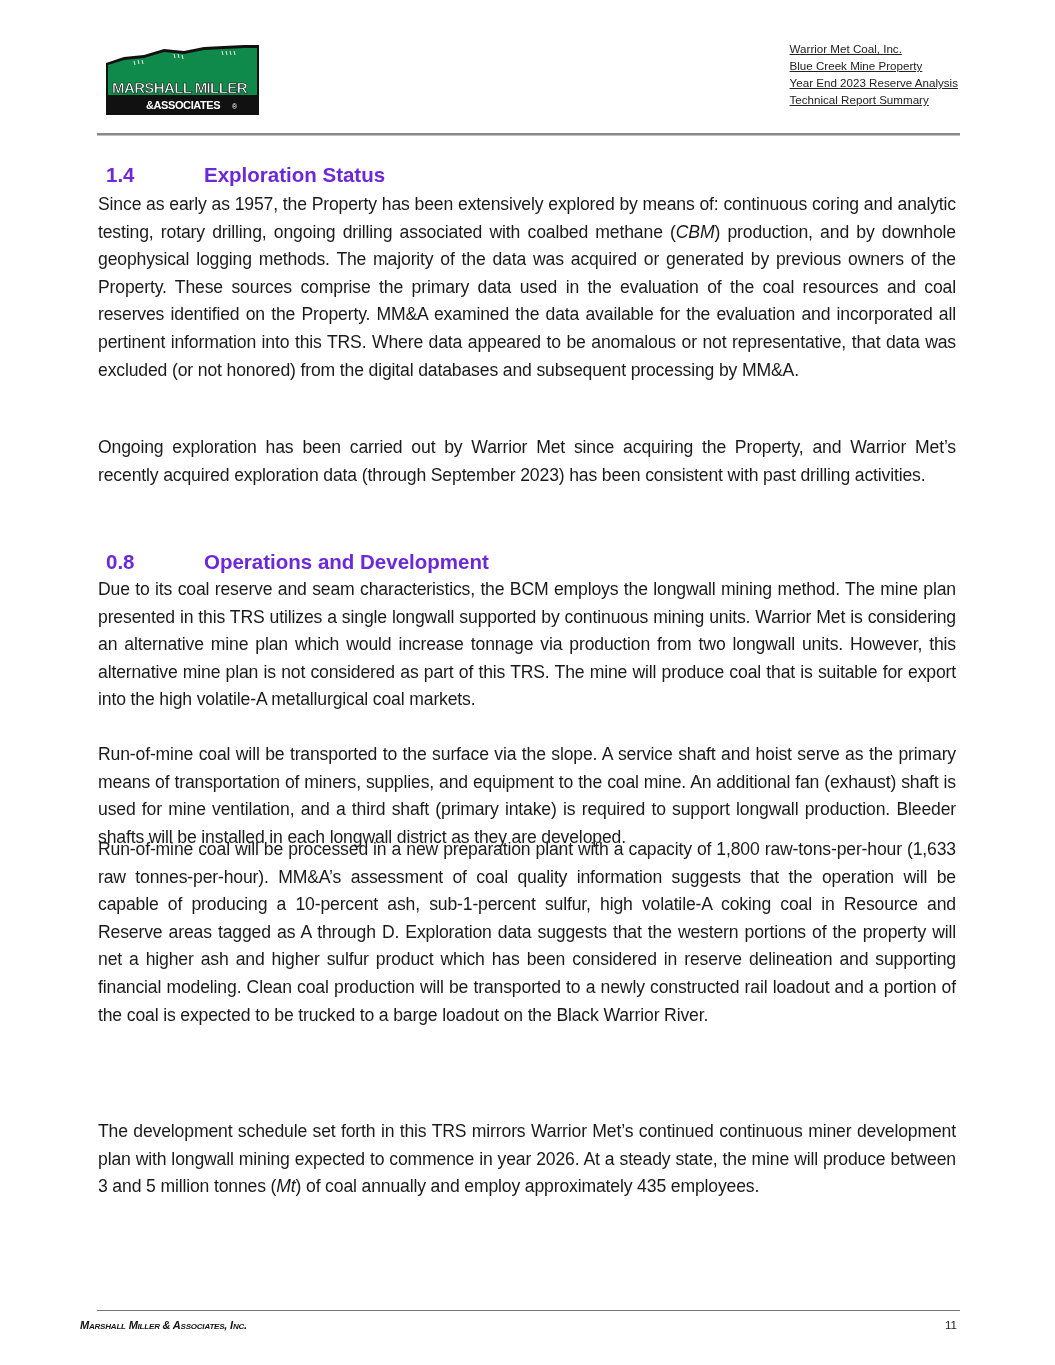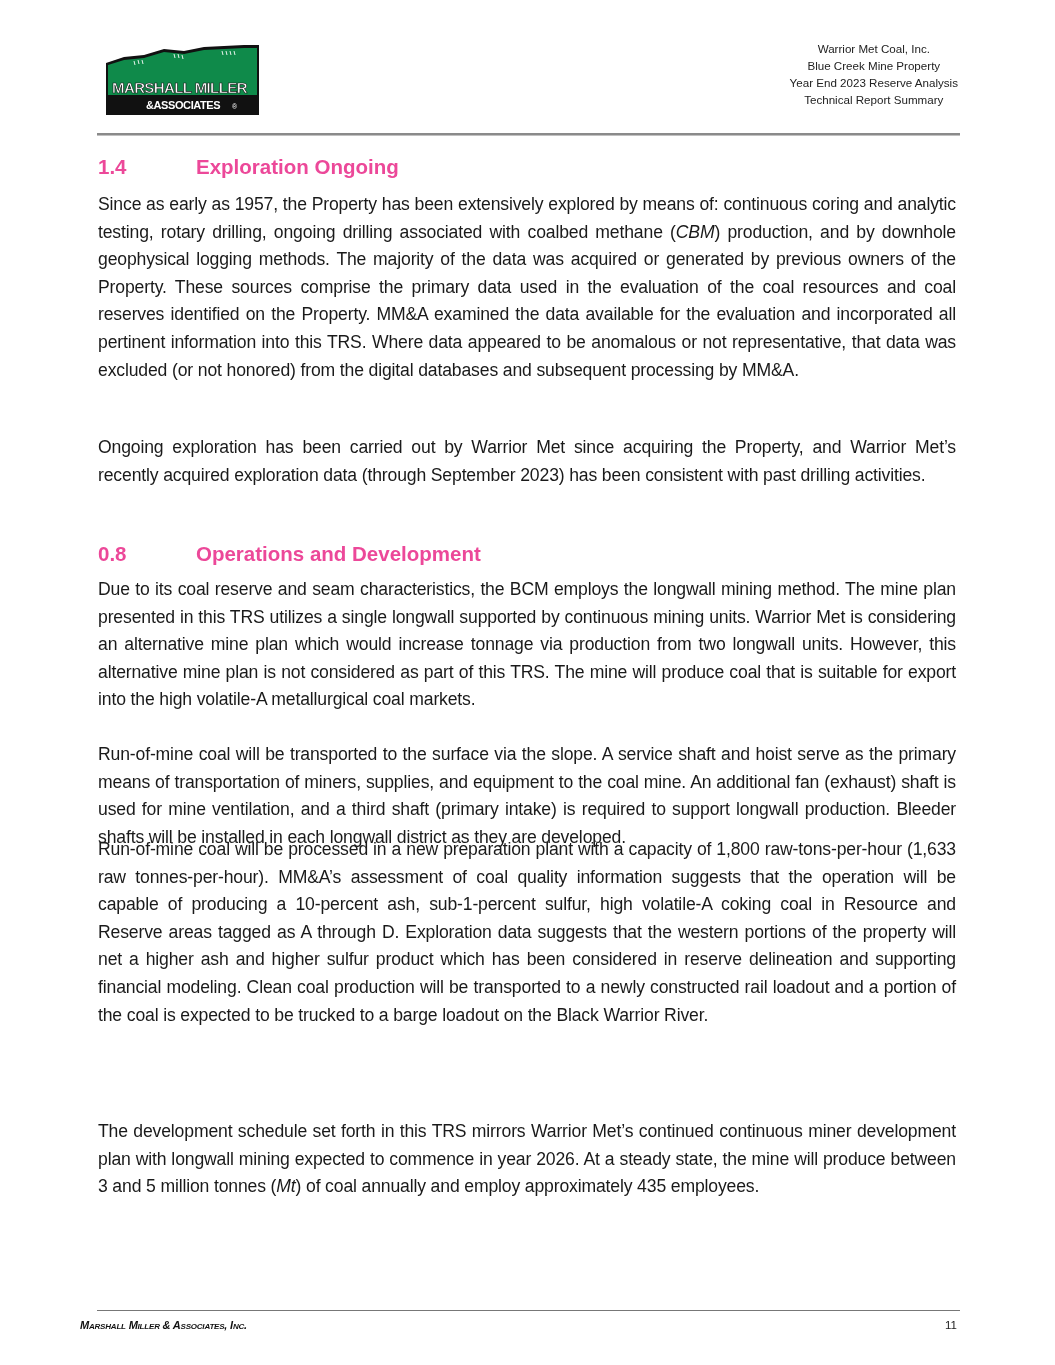--- a/index.html
+++ b/index.html
@@ -3,31 +3,31 @@
   <meta charset="utf-8">
   <style>
     html, body { margin: 0; padding: 0; background: #ffffff; }
     body {
       width: 1055px; height: 1365px; position: relative; overflow: hidden;
       font-family: "Liberation Sans", "DejaVu Sans", sans-serif; color: #1a1a1a;
     }
     .header { position: absolute; left: 97px; top: 40px; width: 863px; height: 95px; }
     .logo { position: absolute; left: 7px; top: 3px; width: 156px; height: 72px; }
     .header-lines {
-      position: absolute; right: 2px; top: 0; text-align: center;
-      font-size: 11.6px; line-height: 17.1px; color: #222;
+      position: absolute; right: 2px; top: 0; text-align: left;
+      font-size: 11.6px; line-height: 17.1px; color: #222; text-decoration: underline;
     }
     .header-rule {
       position: absolute; left: 97px; top: 133px; width: 863px; height: 2px;
       background: #8a8a8a; border-bottom: 1px solid #c0c0c0;
     }
     .content { position: absolute; left: 98px; top: 152px; width: 858px; }
     h2 {
-      margin: 0; font-size: 20.5px; font-weight: bold; line-height: 30px;
-      display: flex; color: #ec4899;
+      margin: 8px; font-size: 20.5px; font-weight: bold; line-height: 30px;
+      display: flex; color: #6d28d9;
     }
     h2 .num { width: 98px; display: inline-block; }
     p {
       margin: 0; font-size: 17.6px; line-height: 27.6px; text-align: justify;
       letter-spacing: -0.15px;
     }
     .sec1 { position: absolute; top: 0; }
     .p1 { position: absolute; top: 39px; width: 858px; }
     .p2 { position: absolute; top: 282px; width: 858px; }
     .sec2 { position: absolute; top: 387px; }
@@ -78,21 +78,21 @@
     <div>Blue Creek Mine Property</div>
     <div>Year End 2023 Reserve Analysis</div>
     <div>Technical Report Summary</div>
   </div>
 </div>
 <div class="header-rule"></div>
 
 <div class="content">
   <h2 class="sec1">
     <span class="num">1.4</span>
-    <span>Exploration Ongoing</span>
+    <span>Exploration Status</span>
   </h2>
   <p class="p1"><span>Since as early as 1957, the Property has been extensively explored by means of: continuous coring and analytic testing, rotary drilling, ongoing drilling associated with coalbed methane (</span><em>CBM</em><span>) production, and by downhole geophysical logging methods.  The majority of the data was acquired or generated by previous owners of the Property.  These sources comprise the primary data used in the evaluation of the coal resources and coal reserves identified on the Property.  MM&amp;A examined the data available for the evaluation and incorporated all pertinent information into this TRS.  Where data appeared to be anomalous or not representative, that data was excluded (or not honored) from the digital databases and subsequent processing by MM&amp;A.</span></p>
   <p class="p2">Ongoing exploration has been carried out by Warrior Met since acquiring the Property, and Warrior Met’s recently acquired exploration data (through September 2023) has been consistent with past drilling activities.</p>
 
   <h2 class="sec2">
     <span class="num">0.8</span>
     <span>Operations and Development</span>
   </h2>
   <p class="p3">Due to its coal reserve and seam characteristics, the BCM employs the longwall mining method.  The mine plan presented in this TRS utilizes a single longwall supported by continuous mining units.  Warrior Met is considering an alternative mine plan which would increase tonnage via production from two longwall units.  However, this alternative mine plan is not considered as part of this TRS.  The mine will produce coal that is suitable for export into the high volatile-A metallurgical coal markets.</p>
   <p class="p4">Run-of-mine coal will be transported to the surface via the slope.  A service shaft and hoist serve as the primary means of transportation of miners, supplies, and equipment to the coal mine.  An additional fan (exhaust) shaft is used for mine ventilation, and a third shaft (primary intake) is required to support longwall production.  Bleeder shafts will be installed in each longwall district as they are developed.</p>

